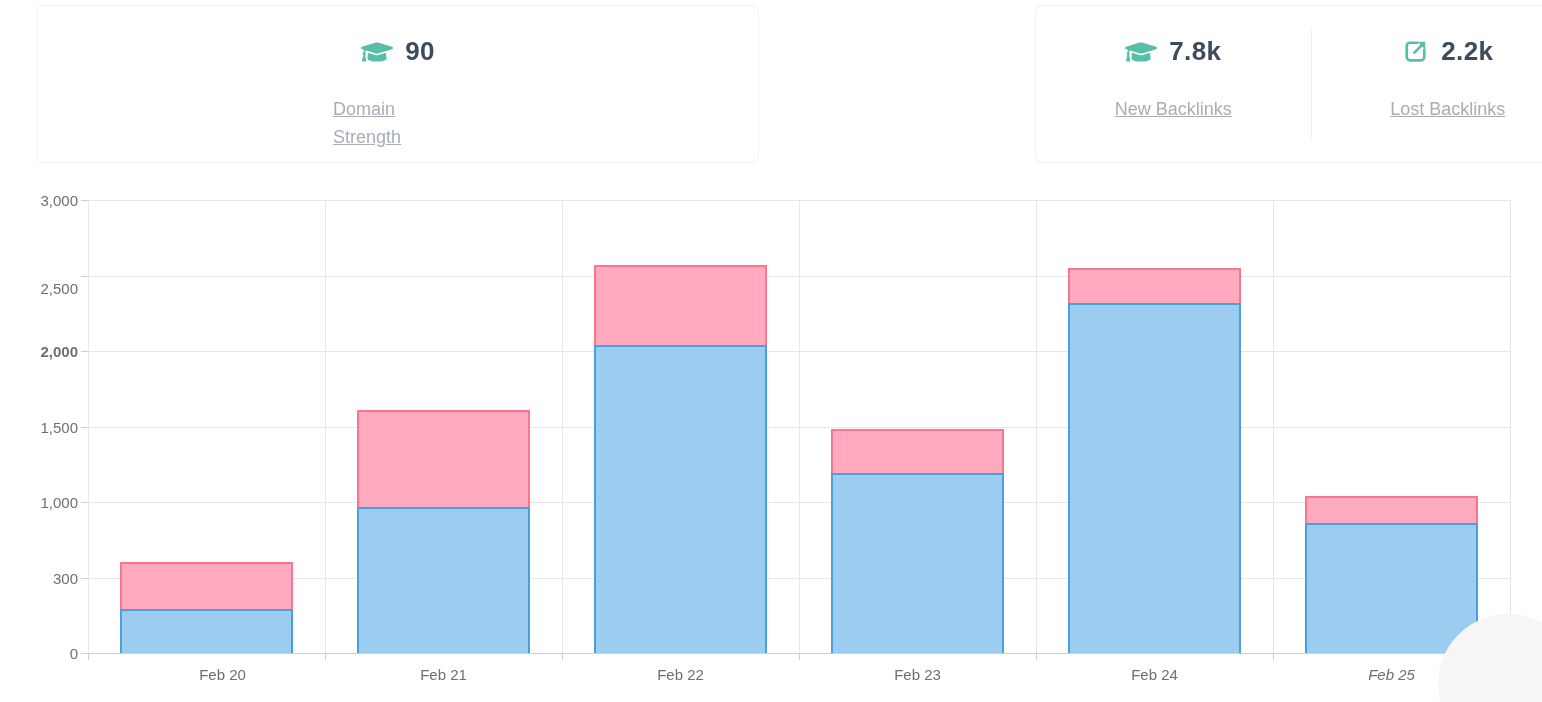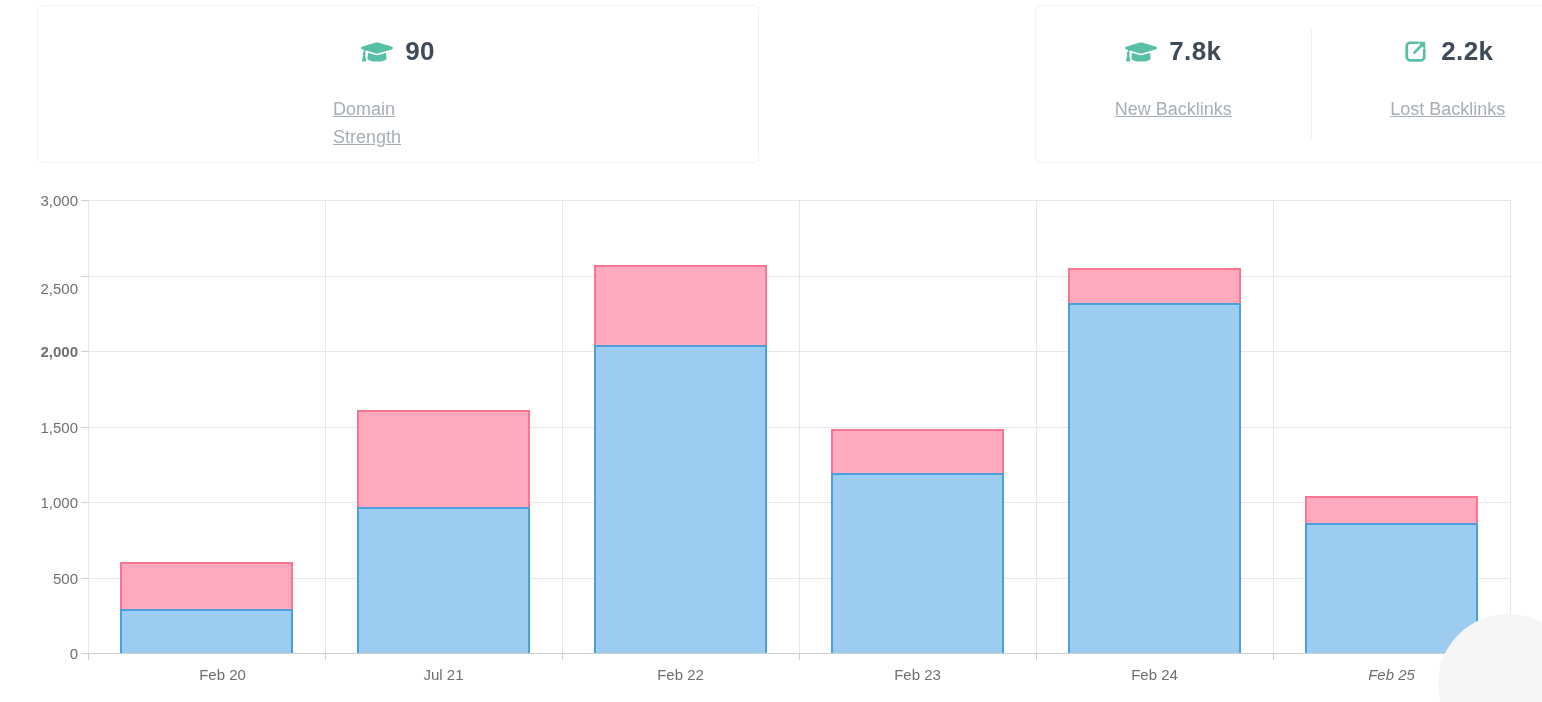--- a/index.html
+++ b/index.html
@@ -144,21 +144,21 @@
       </div>
       <div class="stat-label">Lost Backlinks</div>
     </div>
   </div>
 <div class="chart-layer" id="chart">
     <div class="gridline-h" style="left: 88px; top: 653px; width: 1422px;"></div>
     <div class="tick-y" style="left: 81px; top: 653px;"></div>
     <div class="y-label" style="left: 8px; top: 653px;">0</div>
     <div class="gridline-h" style="left: 88px; top: 578px; width: 1422px;"></div>
     <div class="tick-y" style="left: 81px; top: 578px;"></div>
-    <div class="y-label" style="left: 8px; top: 578px;">500</div>
+    <div class="y-label" style="left: 8px; top: 578px;">300</div>
     <div class="gridline-h" style="left: 88px; top: 502px; width: 1422px;"></div>
     <div class="tick-y" style="left: 81px; top: 502px;"></div>
     <div class="y-label" style="left: 8px; top: 502px;">1,000</div>
     <div class="gridline-h" style="left: 88px; top: 427px; width: 1422px;"></div>
     <div class="tick-y" style="left: 81px; top: 427px;"></div>
     <div class="y-label" style="left: 8px; top: 427px; text-align: right;">1,500</div>
     <div class="gridline-h" style="left: 88px; top: 351px; width: 1422px;"></div>
     <div class="tick-y" style="left: 81px; top: 351px;"></div>
     <div class="y-label" style="left: 8px; top: 351px; font-weight: bold;">2,000</div>
     <div class="gridline-h" style="left: 88px; top: 276px; width: 1422px;"></div>
@@ -180,21 +180,21 @@
     <div class="gridline-v" style="left: 1273px; top: 200px; height: 453px;"></div>
     <div class="tick-x" style="left: 1273px; top: 653px;"></div>
     <div class="gridline-v" style="left: 1510px; top: 200px; height: 453px;"></div>
     <div class="tick-x" style="left: 1510px; top: 653px;"></div>
     <div class="axis-line-x" style="left: 88px; top: 653px; width: 1423px;"></div>
     <div class="bar-seg seg-blue" style="left: 120px; top: 609px; width: 173px; height: 44px;"></div>
     <div class="bar-seg seg-pink" style="left: 120px; top: 562px; width: 173px; height: 47px;"></div>
     <div class="x-label" style="left: 104px; top: 666px; width: 237px;">Feb 20</div>
     <div class="bar-seg seg-blue" style="left: 357px; top: 507px; width: 173px; height: 146px;"></div>
     <div class="bar-seg seg-pink" style="left: 357px; top: 410px; width: 173px; height: 97px;"></div>
-    <div class="x-label" style="left: 325px; top: 666px; width: 237px;">Jul 21</div>
+    <div class="x-label" style="left: 325px; top: 666px; width: 237px;">Feb 21</div>
     <div class="bar-seg seg-blue" style="left: 594px; top: 345px; width: 173px; height: 308px;"></div>
     <div class="bar-seg seg-pink" style="left: 594px; top: 265px; width: 173px; height: 80px;"></div>
     <div class="x-label" style="left: 562px; top: 666px; width: 237px; text-align: center;">Feb 22</div>
     <div class="bar-seg seg-blue" style="left: 831px; top: 473px; width: 173px; height: 180px;"></div>
     <div class="bar-seg seg-pink" style="left: 831px; top: 429px; width: 173px; height: 44px;"></div>
     <div class="x-label" style="left: 799px; top: 666px; width: 237px;">Feb 23</div>
     <div class="bar-seg seg-blue" style="left: 1068px; top: 303px; width: 173px; height: 350px;"></div>
     <div class="bar-seg seg-pink" style="left: 1068px; top: 268px; width: 173px; height: 35px;"></div>
     <div class="x-label" style="left: 1036px; top: 666px; width: 237px;">Feb 24</div>
     <div class="bar-seg seg-blue" style="left: 1305px; top: 523px; width: 173px; height: 130px;"></div>

